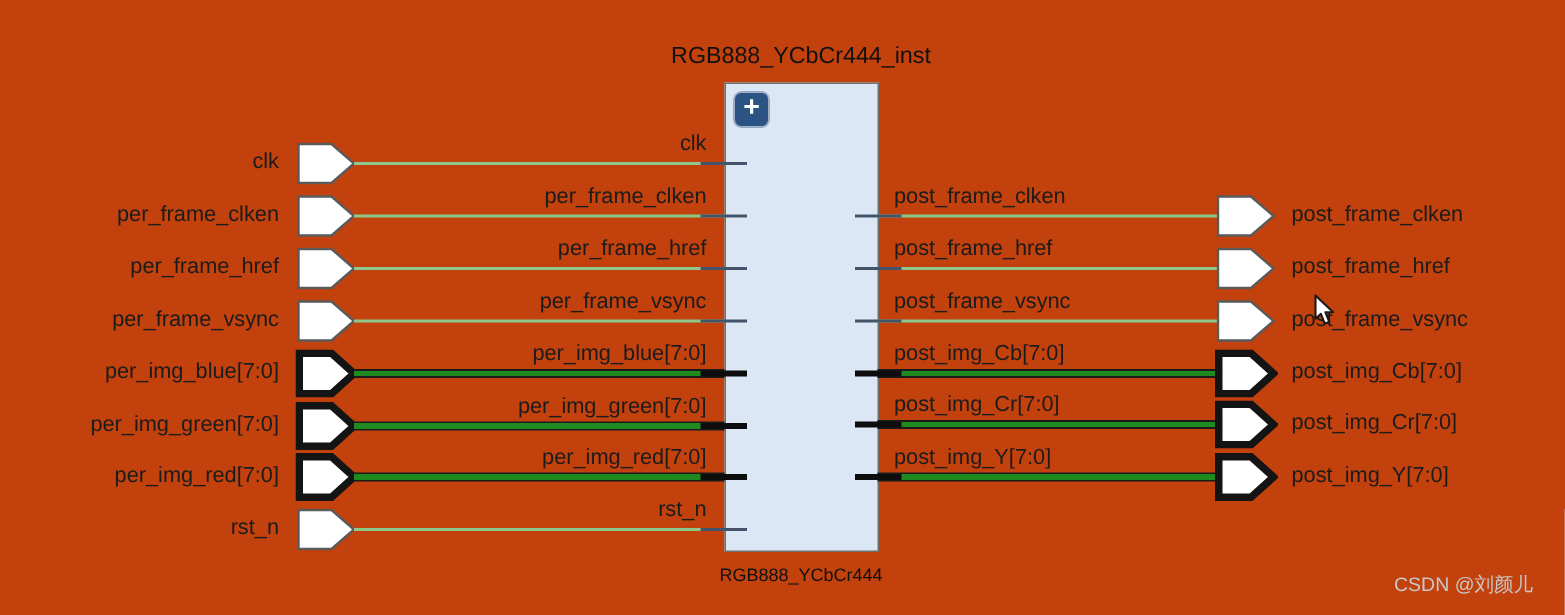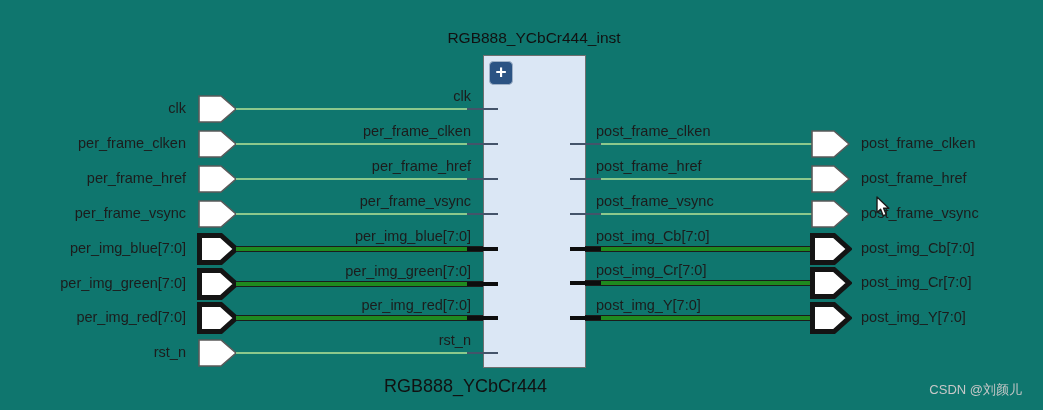--- a/index.html
+++ b/index.html
@@ -1,38 +1,38 @@
 <!DOCTYPE html>
 <html><head>
 <meta charset="utf-8">
 <style>
   html,body{margin:0;padding:0;}
   body{font-family:"Liberation Sans", sans-serif; background:#ffffff;}
   #canvas{
-    position:relative; width:1043px; height:410px; background:#0f766e;
+    position:relative; width:1043px; height:410px; background:#c2410c;
     overflow:hidden; color:#1c1c1c;
   }
   
   .ip-block{
     position:absolute; left:483px; top:55px; width:103px; height:313px;
     background:#dbe7f5; border:1.3px solid #6f6f6f; box-sizing:border-box;
   }
   .expand-btn{
     position:absolute; left:489px; top:61px; width:24px; height:24px;
     background:#2b5383; border-radius:5px; color:#ffffff;
     font-size:19px; font-weight:bold; line-height:22px; text-align:center;
     box-shadow:0 0 0 1px rgba(255,255,255,.55) inset; cursor:pointer;
   }
   .inst-title{
     position:absolute; left:384px; top:29px; width:300px; text-align:center;
     font-size:15.5px; color:#111111; white-space:nowrap;
   }
   .module-title{
-    position:absolute; left:384px; top:376px; width:300px; 
-    font-size:18px; color:#111111; white-space:nowrap;
+    position:absolute; left:384px; top:376px; width:300px; text-align:center;
+    font-size:12px; color:#111111; white-space:nowrap;
   }
   
   .row{position:absolute; left:0; top:0; width:100%; height:0;}
   .ext-label{
     position:absolute; top:calc(var(--y) - 10px); font-size:14.5px;
     line-height:19px; white-space:nowrap; color:#1c1c1c;
   }
   .ext-label.l{left:0; width:186px; text-align:right;}
   .ext-label.r{left:861px; width:182px; text-align:left;}
   .pin-label{

